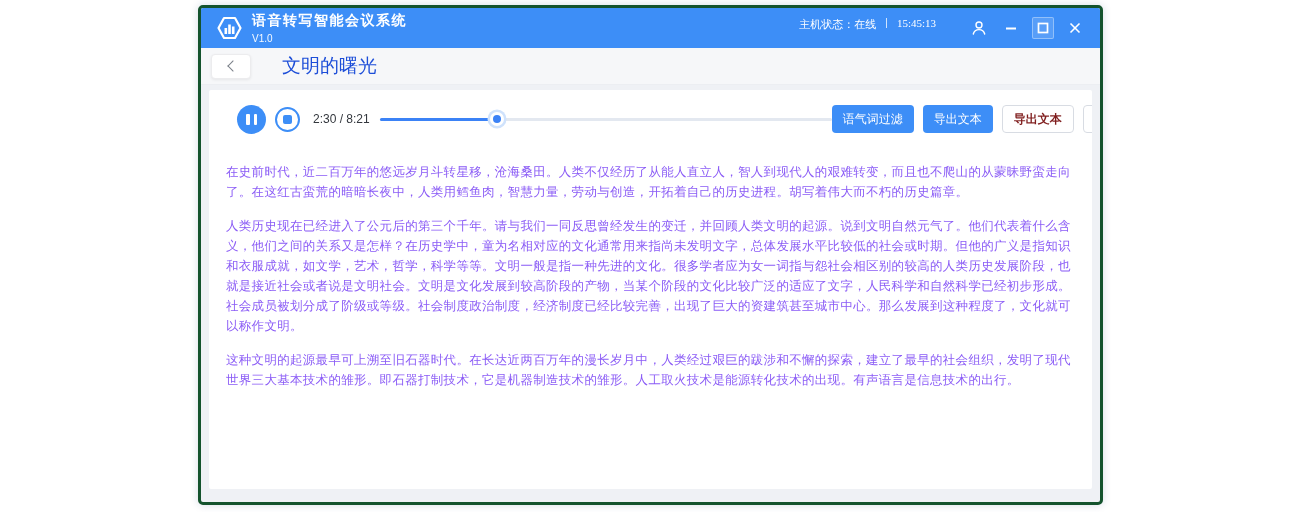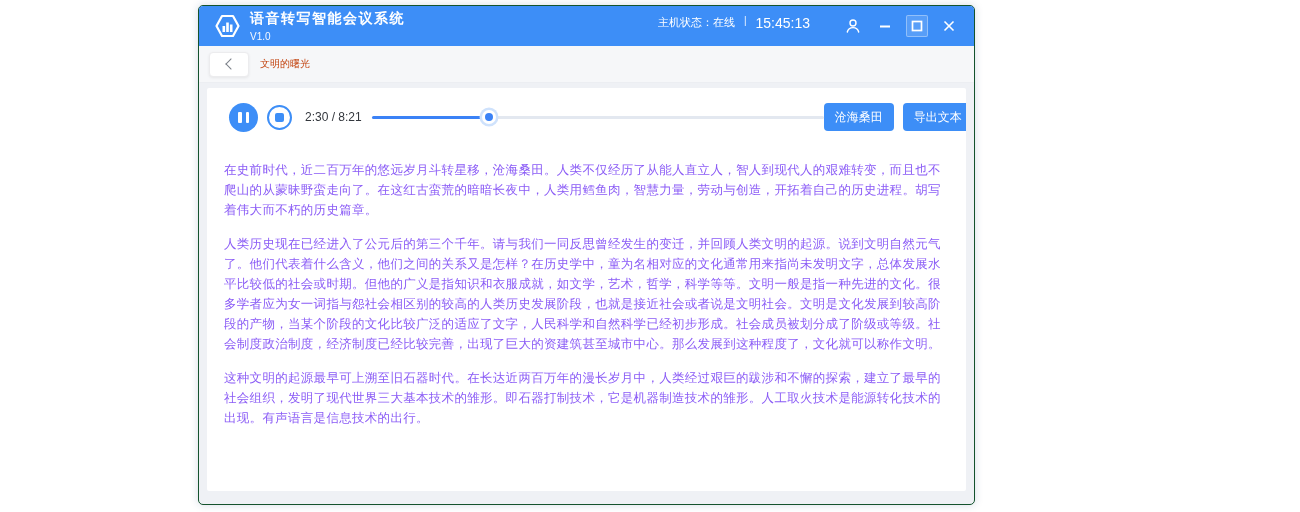--- a/index.html
+++ b/index.html
@@ -1,43 +1,43 @@
 <!DOCTYPE html>
 <html><head>
 <meta charset="utf-8">
 <style>
   * { margin:0; padding:0; box-sizing:border-box; }
   html,body { width:1300px; height:512px; background:#ffffff; font-family:"Liberation Sans","DejaVu Sans",sans-serif; }
   .window{
-    position:absolute; left:198px; top:5px; width:777px; height:500px;
+    position:absolute; left:198px; top:5px; width:905px; height:500px;
     background:#eff1f5; border-radius:5px; overflow:hidden;
-    box-shadow:0 0 8px rgba(30,60,110,.18); border:1px solid #14532d;
+    box-shadow:0 0 8px rgba(30,60,110,.18); border:3px solid #14532d;
     display:flex; flex-direction:column;
   }
   
   .header{ height:40px; background:#3d8ef7; display:flex; align-items:center; padding:0 14px; color:#fff; flex-shrink:0; }
   .logo{ width:28px; height:26px; display:flex; align-items:center; justify-content:center; }
   .title-block{ margin-left:9px; display:flex; flex-direction:column; justify-content:center; }
   .app-title{ font-size:14px; font-weight:bold; letter-spacing:1.5px; line-height:15px; }
   .version{ font-size:10px; opacity:.95; line-height:10px; margin-top:6px; }
   .header-right{ margin-left:auto; display:flex; align-items:flex-start; }
   .status-text{ font-size:11px; }
   .status-sep{ font-size:10px; margin:0 9px; opacity:.9; }
-  .clock{ font-size:14px; margin-right:22px; }
+  .clock{ font-size:11px; margin-right:22px;font-family:Liberation Serif, serif; }
   .win-btn{ width:22px; height:22px; display:flex; align-items:center; justify-content:center; margin-left:10px; cursor:pointer; border-radius:2px; }
   .win-btn.max{ background:rgba(255,255,255,.14); box-shadow:inset 0 0 0 1px rgba(255,255,255,.35); }
   
   .nav{ height:37px; background:#f6f7f9; display:flex; align-items:center; padding:0 10px; flex-shrink:0; border-bottom:1px solid #eceef2; }
   .back-btn{ width:40px; height:25px; background:#fff; border:1px solid #ececee; border-radius:4px;
              box-shadow:0 1px 3px rgba(0,0,0,.07); display:flex; align-items:center; justify-content:center; cursor:pointer; }
   .chev{ width:8px; height:8px; border-left:1.5px solid #7a7f88; border-bottom:1.5px solid #7a7f88; transform:rotate(45deg); margin-left:3px; }
-  .doc-title{ margin-left:11px; font-size:10px; color:#c2410c; }
+  .doc-title{ margin-left:31px; font-size:19px; color:#1d4ed8; }
   
   .card{ flex:1; margin:5px 8px 13px 8px; background:#ffffff; border-radius:2px; overflow:hidden; }
-  .player-row{ height:48px; display:flex; align-items:center; padding:10px 14px 0 22px; }
+  .player-row{ height:48px; display:flex; align-items:center; padding:10px 14px 0 28px; }
   .pause-btn{ width:29px; height:29px; border-radius:50%; background:#3d8ef7; display:flex; align-items:center; justify-content:center; gap:4px; cursor:pointer; flex-shrink:0; }
   .pause-bar{ width:3.5px; height:11px; background:#fff; border-radius:1px; }
   .stop-btn{ width:25px; height:25px; border-radius:50%; background:#fff; border:2.5px solid #3d8ef7; margin-left:9px;
              display:flex; align-items:center; justify-content:center; cursor:pointer; flex-shrink:0; }
   .stop-square{ width:9px; height:9px; background:#3d8ef7; border-radius:2px; }
   .time{ font-size:12px; color:#33373d; margin:0 10px 0 13px; white-space:nowrap; }
   .slider{ position:relative; width:452px; height:16px; cursor:pointer; flex-shrink:0; }
   .track{ position:absolute; left:0; right:0; top:6.5px; height:3px; background:#e3e8f0; border-radius:2px; }
   .fill{ position:absolute; left:0; top:6.5px; height:3px; background:#3b82f6; border-radius:2px; }
   .thumb{ position:absolute; top:1px; width:14px; height:14px; border-radius:50%; background:#ffffff;
@@ -118,21 +118,21 @@
       </div>
       <span class="time">2:30 / 8:21</span>
       <div class="slider">
         <div class="track"></div>
         <div class="fill" style="width: 26%;"></div>
         <div class="thumb" style="left: calc(26% - 7px);">
           <span class="thumb-dot"></span>
         </div>
       </div>
       <div class="toolbar">
-        <div class="btn primary">沧海桑田</div>
+        <div class="btn primary">语气词过滤</div>
         <div class="btn primary">导出文本</div>
         <div class="btn secondary">导出文本</div>
         <div class="btn secondary">下载音频</div>
       </div>
     </div>
 
     <div class="transcript">
       <p>在史前时代，近二百万年的悠远岁月斗转星移，沧海桑田。人类不仅经历了从能人直立人，智人到现代人的艰难转变，而且也不爬山的从蒙昧野蛮走向了。在这红古蛮荒的暗暗长夜中，人类用鳕鱼肉，智慧力量，劳动与创造，开拓着自己的历史进程。胡写着伟大而不朽的历史篇章。</p>
       <p>人类历史现在已经进入了公元后的第三个千年。请与我们一同反思曾经发生的变迁，并回顾人类文明的起源。说到文明自然元气了。他们代表着什么含义，他们之间的关系又是怎样？在历史学中，童为名相对应的文化通常用来指尚未发明文字，总体发展水平比较低的社会或时期。但他的广义是指知识和衣服成就，如文学，艺术，哲学，科学等等。文明一般是指一种先进的文化。很多学者应为女一词指与怨社会相区别的较高的人类历史发展阶段，也就是接近社会或者说是文明社会。文明是文化发展到较高阶段的产物，当某个阶段的文化比较广泛的适应了文字，人民科学和自然科学已经初步形成。社会成员被划分成了阶级或等级。社会制度政治制度，经济制度已经比较完善，出现了巨大的资建筑甚至城市中心。那么发展到这种程度了，文化就可以称作文明。</p>
       <p>这种文明的起源最早可上溯至旧石器时代。在长达近两百万年的漫长岁月中，人类经过艰巨的跋涉和不懈的探索，建立了最早的社会组织，发明了现代世界三大基本技术的雏形。即石器打制技术，它是机器制造技术的雏形。人工取火技术是能源转化技术的出现。有声语言是信息技术的出行。</p>

